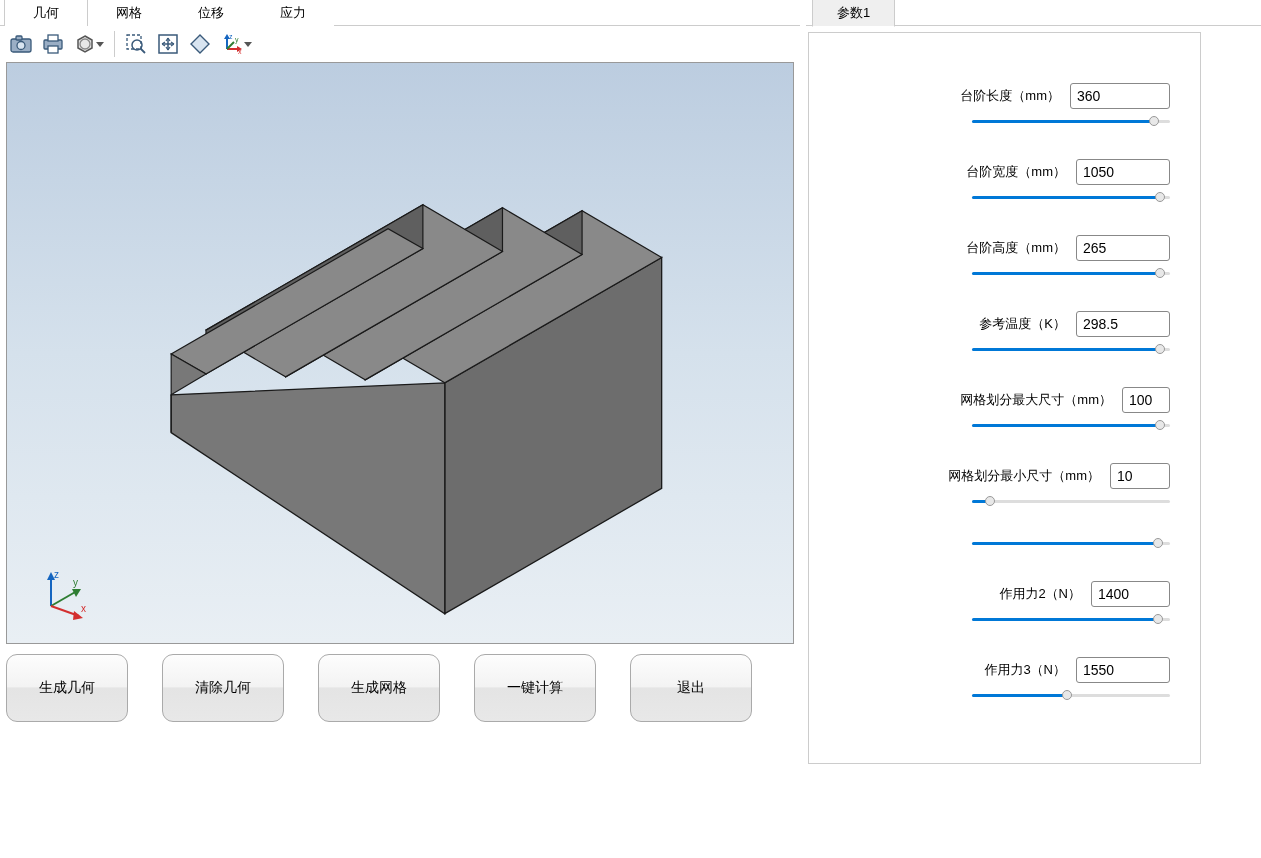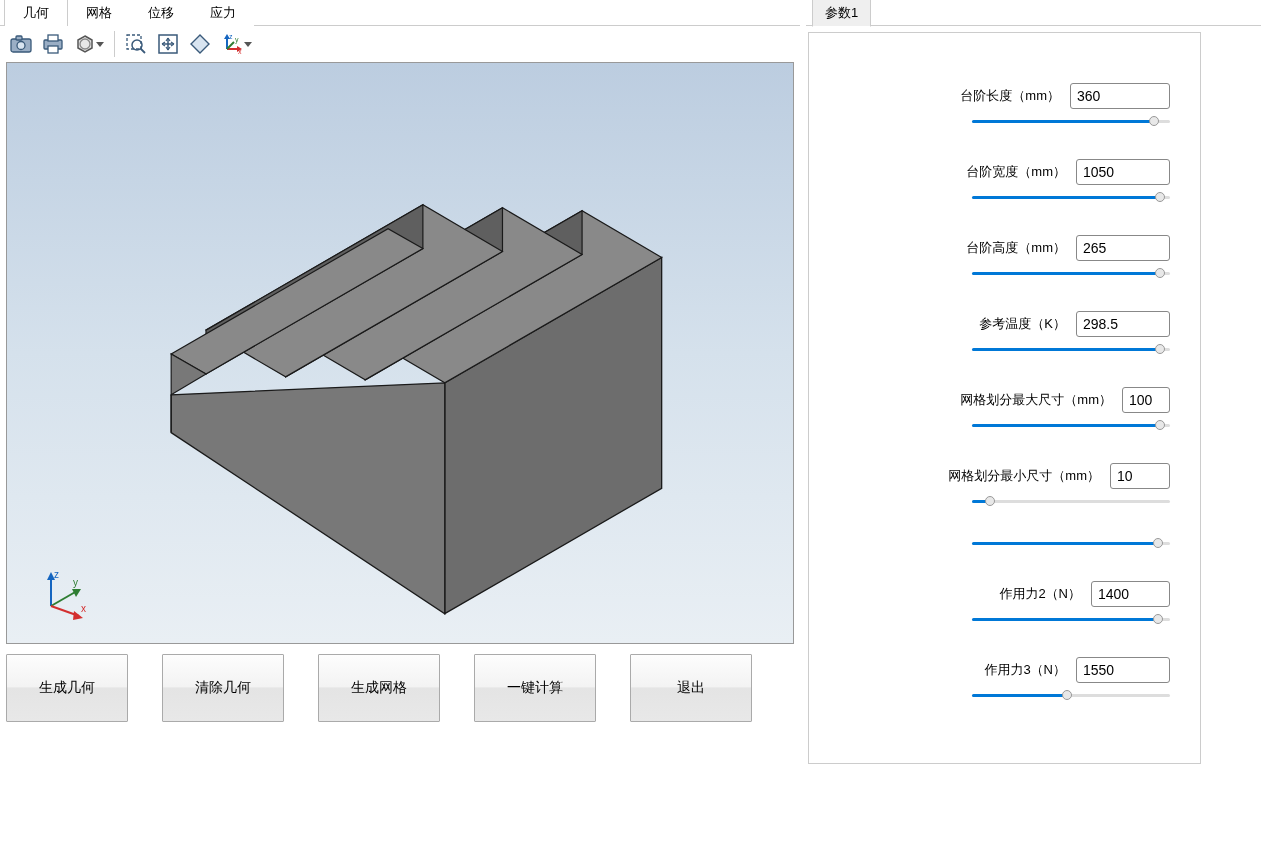--- a/index.html
+++ b/index.html
@@ -15,42 +15,42 @@
     .top-row { display: flex; width: 100%; height: 26px; }
     .tabs-left {
       flex: 0 0 800px;
       display: flex;
       align-items: center;
       border-bottom: 1px solid #ccc;
       background: #fff;
       padding-left: 4px;
     }
     .tabs-left .tab {
-      padding: 4px 18px;
+      padding: 4px 28px;
       font-size: 13px;
       cursor: pointer;
       background: #fff;
       color: #000;
     }
     .tabs-left .tab.active {
       background: #fff;
       border: 1px solid #ccc;
       border-bottom: 1px solid #fff;
       margin-bottom: -1px;
     }
     .tabs-right {
       flex: 1;
       display: flex;
       align-items: center;
       border-bottom: 1px solid #ccc;
       padding-left: 6px;
       margin-left: 6px;
     }
     .tabs-right .tab {
-      padding: 4px 12px;
+      padding: 4px 24px;
       font-size: 13px;
       cursor: pointer;
       background: #efefef;
       border: 1px solid #ccc;
       border-bottom: 1px solid #fff;
       margin-bottom: -1px;
     }
     .body-row { display: flex; flex: 1; }
     .left-col {
       flex: 0 0 800px;
@@ -109,21 +109,21 @@
     .action-row {
       display: flex;
       gap: 34px;
       padding: 10px 6px 0 6px;
     }
     .action-btn {
       width: 122px;
       height: 68px;
       background: linear-gradient(to bottom, #fdfdfd 0%, #f3f3f3 48%, #e4e4e4 50%, #e8e8e8 100%);
       border: 1px solid #aaa;
-      border-radius: 1px;
+      border-radius: 11px;
       font-size: 14px;
       cursor: pointer;
       display: flex;
       align-items: center;
       justify-content: center;
     }
     .right-col {
       flex: 1;
       display: flex;
       flex-direction: column;

